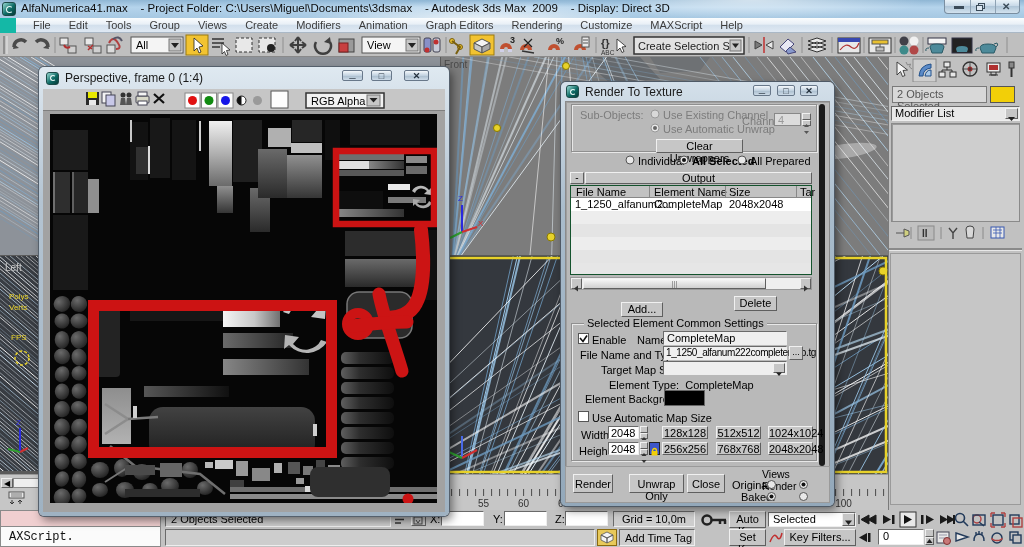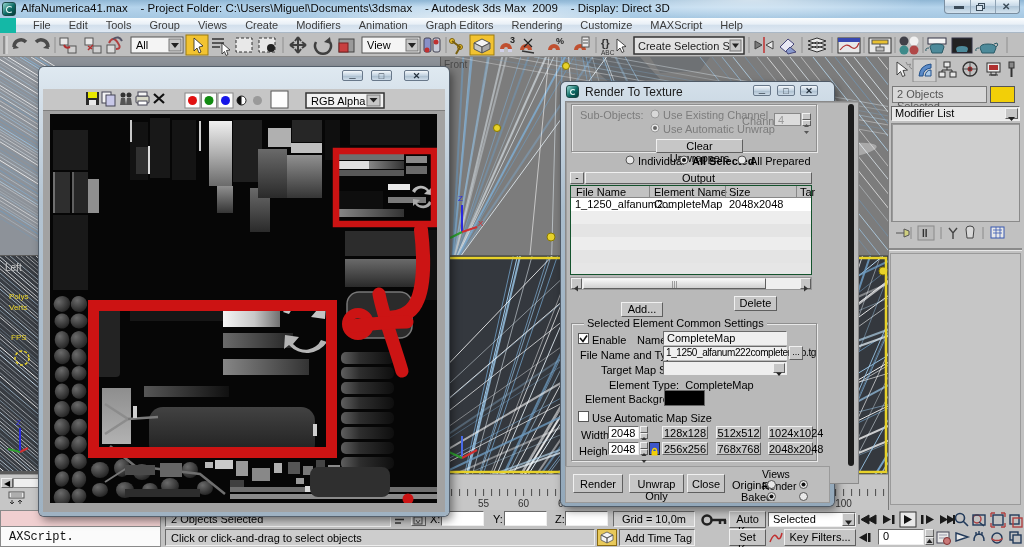--- a/index.html
+++ b/index.html
@@ -604,21 +604,20 @@
   <div class="abs sunk" style="left:613px;top:1px;width:82px;height:16px;background:#cdcdcd;">
         <div class="t11" style="text-align:center;margin-top:1px;">Grid = 10,0m</div>
       </div>
   <svg class="abs" style="left:700px;top:1px;" width="30" height="17">
         <circle cx="7" cy="9" r="4.5" fill="none" stroke="#222" stroke-width="2.5"></circle>
         <line x1="11" y1="9" x2="26" y2="9" stroke="#222" stroke-width="2.5"></line>
         <path d="M 20,9 l 0,4 M 25,9 l 0,4" stroke="#222" stroke-width="2.5"></path>
       </svg>
 
   <div class="abs sunk" style="left:165px;top:19px;width:430px;height:17px;background:#cdcdcd;"></div>
-  <div class="abs t11" style="left:171px;top:22px;">Click or click-and-drag to select objects</div>
   <div class="abs" style="left:597px;top:19px;width:20px;height:17px;background:#e8c95a;border:1px solid #8a6a10;"><svg width="18" height="15">
           <path d="M 9,2 l 6,3 l -6,3 l -6,-3 z M 3,5 l 0,5 l 6,3 l 0,-5 z M 15,5 l 0,5 l -6,3 l 0,-5 z" fill="#f4f4f4" stroke="#555" stroke-width="0.8"></path>
         </svg></div>
   <div class="abs sunk" style="left:619px;top:19px;width:76px;height:17px;background:#cdcdcd;"></div>
   <div class="abs t11" style="left:625px;top:22px;">Add Time Tag</div>
 
   <div class="abs btn3d" style="left:729px;top:1px;width:37px;height:17px;">
         <div class="t11" style="text-align:center;margin-top:1px;">Auto Key</div>
       </div>
   <div class="abs sunk" style="left:768px;top:2px;width:88px;height:15px;">
@@ -765,20 +764,26 @@
     <line x1="92" y1="3" x2="92" y2="15" stroke="#8a8a8a"></line>
     <rect x="100" y="3" width="13" height="11" fill="#e8e8e8" stroke="#3858b0"></rect>
     <path d="M 102,6 h 9 M 102,9 h 9 M 105,3 v 11 M 109,3 v 11" stroke="#3858b0" stroke-width="0.8"></path>
   </svg>
   <div class="abs" style="left:0;top:191px;width:133px;height:2px;background:#8a8a8a;box-shadow:0 1px 0 #e8e8e8;"></div>
 
   <div class="abs" style="left:1px;top:196px;width:131px;height:252px;background:#c6c6c6;border:1px solid #9a9a9a;"></div>
 </div>
 
 <div class="abs" style="left:39px;top:67px;width:410px;height:449px;border-radius:5px;background:linear-gradient(#dfe9f1,#b4c4d2 30%,#9fb2c2);box-shadow:0 0 0 1px #55606c, 3px 4px 10px rgba(0,0,0,0.5);">
+  <div class="abs cap" style="left:0;top:0;width:100%;height:22px;">
+    <div style="width:13px;height:13px;margin:0 6px 0 7px;border-radius:3px;background:linear-gradient(135deg,#9adbd4,#0d6b66 55%,#063a38);border:1px solid #1c4a48;position:relative;">
+      <div class="abs" style="left:2.5px;top:2.5px;width:6px;height:6px;border:1.5px solid #e8f8f6;border-radius:50%;border-right-color:transparent;"></div>
+    </div>
+    <span style="font-size:12px;color:#1a1a1a;">Perspective, frame 0 (1:4)</span>
+  </div>
   <div class="aerobtn" style="left:303px;width:21px;"><span style="position:relative;top:3px;">─</span></div>
   <div class="aerobtn" style="left:332px;width:21px;"><span style="position:relative;top:1px;">□</span></div>
   <div class="aerobtn" style="left:365px;width:25px;"><span style="position:relative;top:1px;">✕</span></div>
 
   <div class="abs" style="left:4px;top:22px;width:402px;height:22px;background:#c6c6c6;border-bottom:1px solid #7f7f7f;padding-left:36px;">
     <svg width="402" height="22">
 
       <g transform="translate(7,3)">
             <rect x="0" y="0" width="13" height="13" fill="#2a2a2a"></rect>
             <rect x="2" y="0" width="9" height="6" fill="#e8e800"></rect>
@@ -1014,21 +1019,21 @@
   <div class="abs cap" style="left:0;top:0;width:100%;height:19px;">
     <div style="width:13px;height:13px;margin:0 6px 0 5px;border-radius:3px;background:linear-gradient(135deg,#9adbd4,#0d6b66 55%,#063a38);border:1px solid #1c4a48;position:relative;">
       <div class="abs" style="left:2.5px;top:2.5px;width:6px;height:6px;border:1.5px solid #e8f8f6;border-radius:50%;border-right-color:transparent;"></div>
     </div>
     <span style="font-size:12px;color:#1a1a1a;">Render To Texture</span>
   </div>
   <div class="aerobtn" style="left:192px;width:18px;"><span style="position:relative;top:3px;">─</span></div>
   <div class="aerobtn" style="left:216px;width:18px;"><span style="position:relative;top:1px;">□</span></div>
   <div class="aerobtn" style="left:239px;width:18px;"><span style="position:relative;top:1px;">✕</span></div>
 
-  <div class="abs" style="left:4px;top:19px;width:294px;height:383px;background:#b9b9b9;border:1px solid #8a8a8a;box-shadow:inset 1px 1px 0 #9f9f9f;">
+  <div class="abs" style="left:4px;top:19px;width:265px;height:383px;background:#b9b9b9;border:1px solid #8a8a8a;box-shadow:inset 1px 1px 0 #9f9f9f;">
 
     <div class="abs" style="right:4px;top:2px;width:6px;height:362px;background:#1c1c1c;border-radius:3px;"></div>
 
     <div class="abs gbox" style="left:5px;top:2px;width:246px;height:48px;"></div>
     <div class="abs t11 dis" style="left:14px;top:7px;">Sub-Objects:</div>
     <svg class="abs" style="left:84px;top:7px;" width="10" height="10">
           <circle cx="5" cy="5" r="4" fill="#d8d8d8" stroke="#999"></circle>
         </svg>
     <div class="abs t11 dis" style="left:97px;top:7px;">Use Existing Channel</div>
     <svg class="abs" style="left:84px;top:21px;" width="10" height="10">
@@ -1194,21 +1199,21 @@
     <div class="abs gbox" style="left:5px;top:368px;width:246px;height:14px;border-bottom:none;"></div>
     <div class="abs t11" style="left:18px;top:362px;background:#b9b9b9;padding:0 3px;">Selected Element Unique Settings</div>
     <svg class="abs" style="left:19px;top:376px;" width="11" height="8">
           <rect x="0.5" y="0.5" width="10" height="10" fill="#fff" stroke="#555"></rect>
           <path d="M 2,4 l 3,3.5 l 4,-6" fill="none" stroke="#111" stroke-width="1.6"></path>
         </svg>
     <div class="abs" style="left:31px;top:375px;font-size:11px;color:#222;">Shadows</div>
   </div>
 
   <div class="abs" style="left:4px;top:384px;width:265px;height:37px;background:#bdbdbd;border:1px solid #9a9a9a;">
-    <div class="abs btn3d" style="left:7px;top:7px;width:50px;height:19px;">
+    <div class="abs btn3d" style="left:7px;top:7px;width:40px;height:19px;">
           <div class="t11" style="text-align:center;margin-top:3px;">Render</div>
         </div>
     <div class="abs btn3d" style="left:63px;top:7px;width:55px;height:19px;">
           <div class="t11" style="text-align:center;margin-top:3px;">Unwrap Only</div>
         </div>
     <div class="abs btn3d" style="left:121px;top:7px;width:38px;height:19px;">
           <div class="t11" style="text-align:center;margin-top:3px;">Close</div>
         </div>
     <div class="abs" style="left:196px;top:1px;font-size:10.5px;">Views&nbsp; Render</div>
     <div class="abs t11" style="left:166px;top:12px;">Original:</div>

